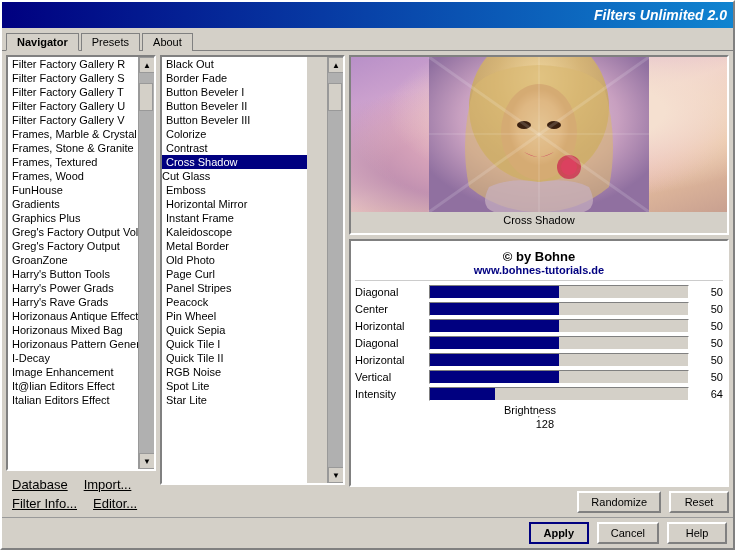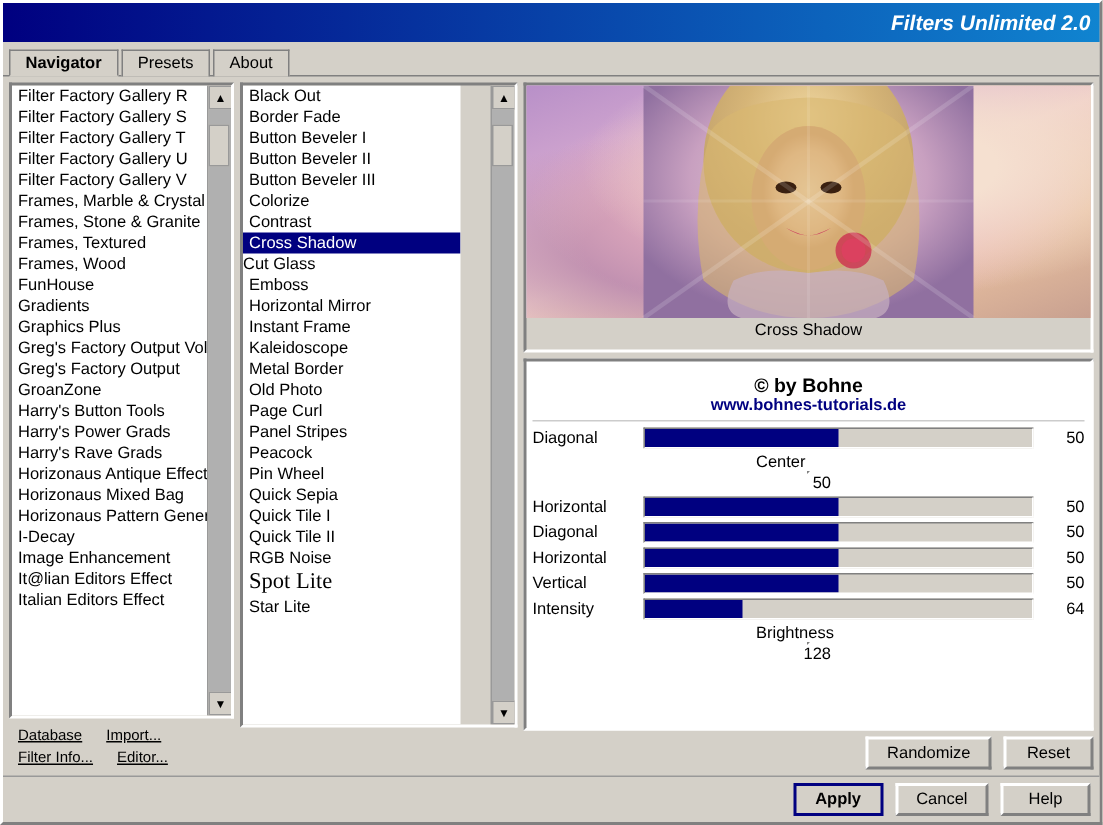--- a/index.html
+++ b/index.html
@@ -94,21 +94,21 @@
       text-align: center;
       padding: 4px 0;
       border-bottom: 1px solid #ccc;
       margin-bottom: 4px;
     }
     .btn-flat {
       background: #d4d0c8;
       border: none;
       padding: 2px 6px;
       cursor: pointer;
-      font-size: 10px;
+      font-size: 13px;
       text-decoration: underline;
       font-family: 'MS Sans Serif', Arial, sans-serif;
     }
     .status-bar {
       background: #d4d0c8;
       border-top: 2px solid #808080;
       padding: 2px 8px;
       display: flex;
       align-items: center;
       gap: 16px;
@@ -230,21 +230,21 @@
               <li style="padding: 1px 4px; cursor: pointer; white-space: nowrap; font-size: 11px;">Metal Border</li>
               <li style="padding: 1px 4px; cursor: pointer; white-space: nowrap; font-size: 11px;">Old Photo</li>
               <li style="padding: 1px 4px; cursor: pointer; white-space: nowrap; font-size: 11px;">Page Curl</li>
               <li style="padding: 1px 4px; cursor: pointer; white-space: nowrap; font-size: 11px;">Panel Stripes</li>
               <li style="padding: 1px 4px; cursor: pointer; white-space: nowrap; font-size: 11px;">Peacock</li>
               <li style="padding: 1px 4px; cursor: pointer; white-space: nowrap; font-size: 11px;">Pin Wheel</li>
               <li style="padding: 1px 4px; cursor: pointer; white-space: nowrap; font-size: 11px;">Quick Sepia</li>
               <li style="padding: 1px 4px; cursor: pointer; white-space: nowrap; font-size: 11px;">Quick Tile I</li>
               <li style="padding: 1px 4px; cursor: pointer; white-space: nowrap; font-size: 11px;">Quick Tile II</li>
               <li style="padding: 1px 4px; cursor: pointer; white-space: nowrap; font-size: 11px;">RGB Noise</li>
-              <li style="padding: 1px 4px; cursor: pointer; white-space: nowrap; font-size: 15px; font-family: Liberation Serif, serif;">Spot Lite</li>
+              <li style="padding: 1px 4px; cursor: pointer; white-space: nowrap; font-size: 11px;">Spot Lite</li>
               <li style="padding: 1px 4px; cursor: pointer; white-space: nowrap; font-size: 11px;">Star Lite</li>
             </ul>
         </div>
         <div style="width:16px; display:flex; flex-direction:column; background:#d4d0c8; border-left:1px solid #999;">
           <div style="width:16px;height:16px;background:#d4d0c8;border:1px solid #999;display:flex;align-items:center;justify-content:center;cursor:pointer;font-size:8px;">▲</div>
           <div style="flex:1;background:#b0b0b0;position:relative;">
             <div style="width:14px;height:28px;background:#d4d0c8;border:1px solid #999;position:absolute;top:10px;left:0;"></div>
           </div>
           <div style="width:16px;height:16px;background:#d4d0c8;border:1px solid #999;display:flex;align-items:center;justify-content:center;cursor:pointer;font-size:8px;">▼</div>
         </div>
@@ -312,21 +312,21 @@
         </div>
 
         <div id="params-container">
             <div style="display: flex; align-items: center; margin-bottom: 3px;">
               <span style="width: 70px; font-size: 11px; flex-shrink: 0;">Diagonal</span>
               <div style="flex: 1 1 0%; height: 14px; background: rgb(212, 208, 200); border-width: 1px; border-style: solid; border-image: initial; border-color: rgb(128, 128, 128) rgb(255, 255, 255) rgb(255, 255, 255) rgb(128, 128, 128); margin: 0px 4px; position: relative; overflow: hidden;">
                 <div style="height: 100%; width: 50%; background: rgb(0, 0, 128);"></div>
               </div>
               <span style="width: 30px; text-align: right; font-size: 11px; flex-shrink: 0;">50</span>
             </div>
-            <div style="display: flex; align-items: center; margin-bottom: 3px; flex-direction: column;">
+            <div style="display: flex; align-items: center; margin-bottom: 3px;">
               <span style="width: 70px; font-size: 11px; flex-shrink: 0;">Center</span>
               <div style="flex: 1 1 0%; height: 14px; background: rgb(212, 208, 200); border-width: 1px; border-style: solid; border-image: initial; border-color: rgb(128, 128, 128) rgb(255, 255, 255) rgb(255, 255, 255) rgb(128, 128, 128); margin: 0px 4px; position: relative; overflow: hidden;">
                 <div style="height: 100%; width: 50%; background: rgb(0, 0, 128);"></div>
               </div>
               <span style="width: 30px; text-align: right; font-size: 11px; flex-shrink: 0;">50</span>
             </div>
             <div style="display: flex; align-items: center; margin-bottom: 3px;">
               <span style="width: 70px; font-size: 11px; flex-shrink: 0;">Horizontal</span>
               <div style="flex: 1 1 0%; height: 14px; background: rgb(212, 208, 200); border-width: 1px; border-style: solid; border-image: initial; border-color: rgb(128, 128, 128) rgb(255, 255, 255) rgb(255, 255, 255) rgb(128, 128, 128); margin: 0px 4px; position: relative; overflow: hidden;">
                 <div style="height: 100%; width: 50%; background: rgb(0, 0, 128);"></div>

